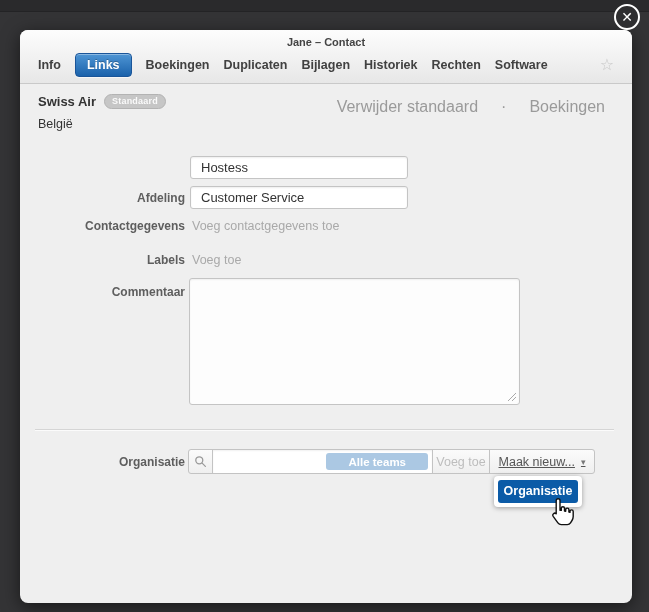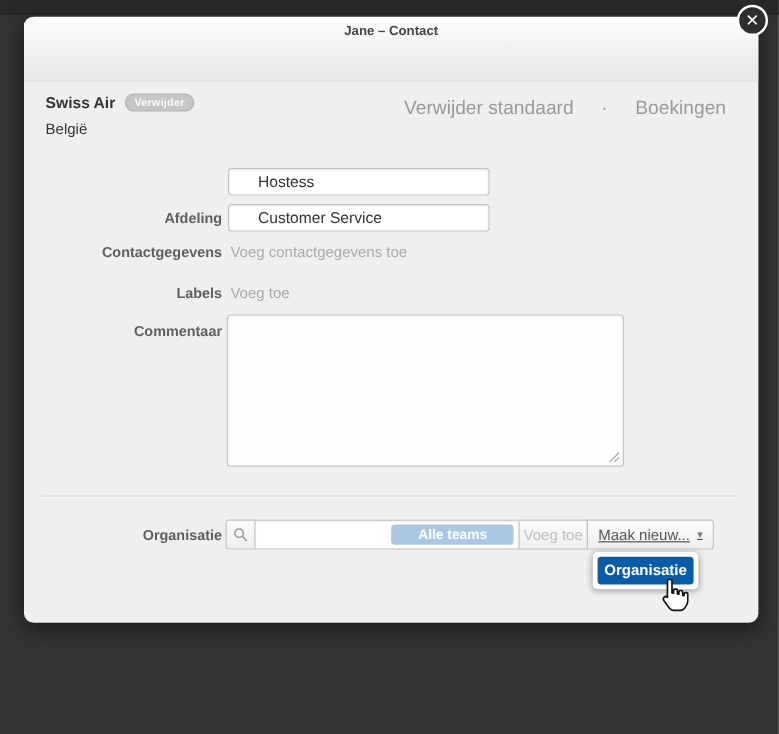--- a/index.html
+++ b/index.html
@@ -7,21 +7,21 @@
   body {
     font-family:"Liberation Sans","DejaVu Sans",sans-serif;
     background:#343436; position:relative; overflow:hidden;
   }
   .topstrip {
     position:absolute; left:0; top:0; width:649px; height:12px;
     background:#2a2a2c; border-bottom:1px solid #232325;
   }
   
   .modal {
-    position:absolute; left:20px; top:14px; width:612px; height:505px;
+    position:absolute; left:20px; top:30px; width:612px; height:573px;
     background:#efefef; border-radius:8px;
     box-shadow:0 4px 18px rgba(0,0,0,.55);
   }
   .modal-header {
     position:absolute; left:0; top:0; right:0; height:54px;
     background:linear-gradient(#fdfdfd,#e7e7e7);
     border-bottom:1px solid #c9c9c9;
     border-radius:8px 8px 0 0;
   }
   .modal-title {
@@ -59,21 +59,21 @@
   }
   
   .flabel {
     position:absolute; left:18px; width:147px; text-align:right;
     font-size:12px; font-weight:bold; color:#5e5e5e;
   }
   .txt-input {
     position:absolute; left:170px; width:218px; height:23px;
     background:#fff; border:1px solid #c4c4c4; border-radius:3px;
     box-shadow:inset 0 1px 2px rgba(0,0,0,.07);
-    font-family:inherit; font-size:13px; color:#333; padding:2px 24px; outline:none;
+    font-family:inherit; font-size:13px; color:#333; padding:2px 10px; outline:none;
   }
   .ghost-link { position:absolute; left:172px; font-size:12.5px; color:#a9a9a9; }
   .textarea-wrap { position:absolute; left:169px; top:248px; width:331px; height:127px; }
   .txt-area {
     width:100%; height:100%; resize:none; outline:none;
     background:#fdfdfd; border:1px solid #c4c4c4; border-radius:3px;
     box-shadow:inset 0 1px 2px rgba(0,0,0,.06);
     font-family:inherit; font-size:13px; color:#333; padding:4px 7px;
   }
   .resize-grip { position:absolute; right:3px; bottom:3px; pointer-events:none; }
@@ -128,25 +128,36 @@
   }
 </style>
 </head>
 <body>
 
 <div class="topstrip"></div>
 
 <div class="modal">
   <div class="modal-header">
     <div class="modal-title">Jane – Contact</div>
+    <div class="tabs">
+      <div class="tab">Info</div>
+      <div class="tab active">Links</div>
+      <div class="tab">Boekingen</div>
+      <div class="tab">Duplicaten</div>
+      <div class="tab">Bijlagen</div>
+      <div class="tab">Historiek</div>
+      <div class="tab">Rechten</div>
+      <div class="tab">Software</div>
+      <div class="star">☆</div>
+    </div>
   </div>
 
   <div class="contact-name">
     <span class="name-text">Swiss Air</span>
-    <span class="badge">Verwijder</span>
+    <span class="badge">Standaard</span>
   </div>
   <div class="country">België</div>
 
   <div class="remove-row">
     <span>Verwijder standaard</span>
     <span>·</span>
     <span>Boekingen</span>
   </div>
 
   <input class="txt-input" style="top: 126px;" value="Hostess">

